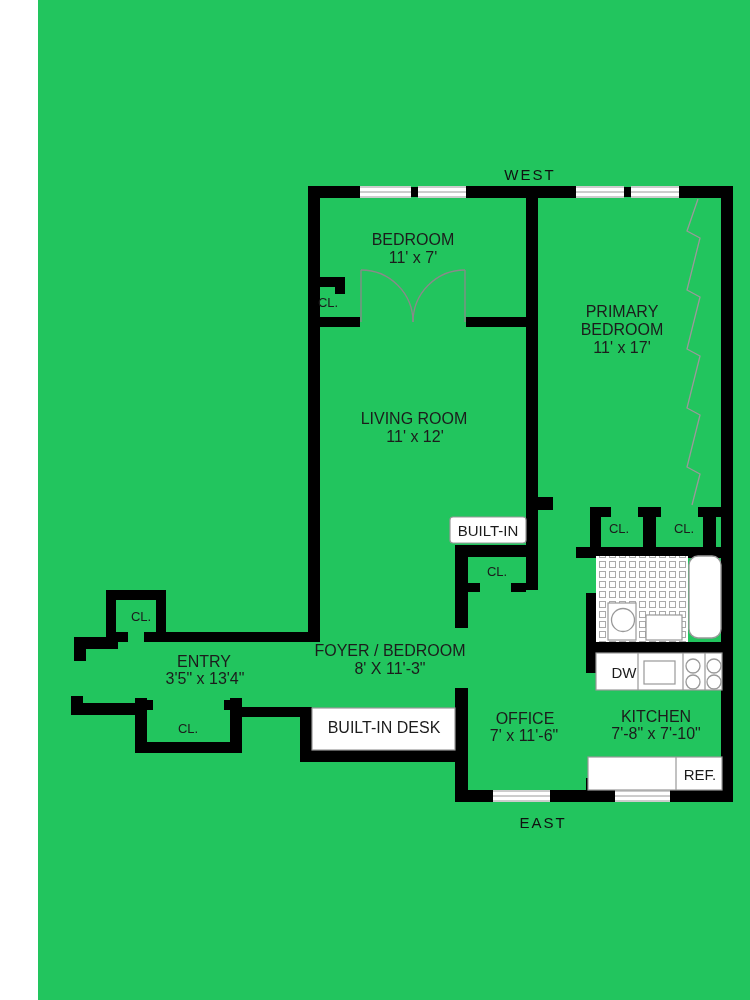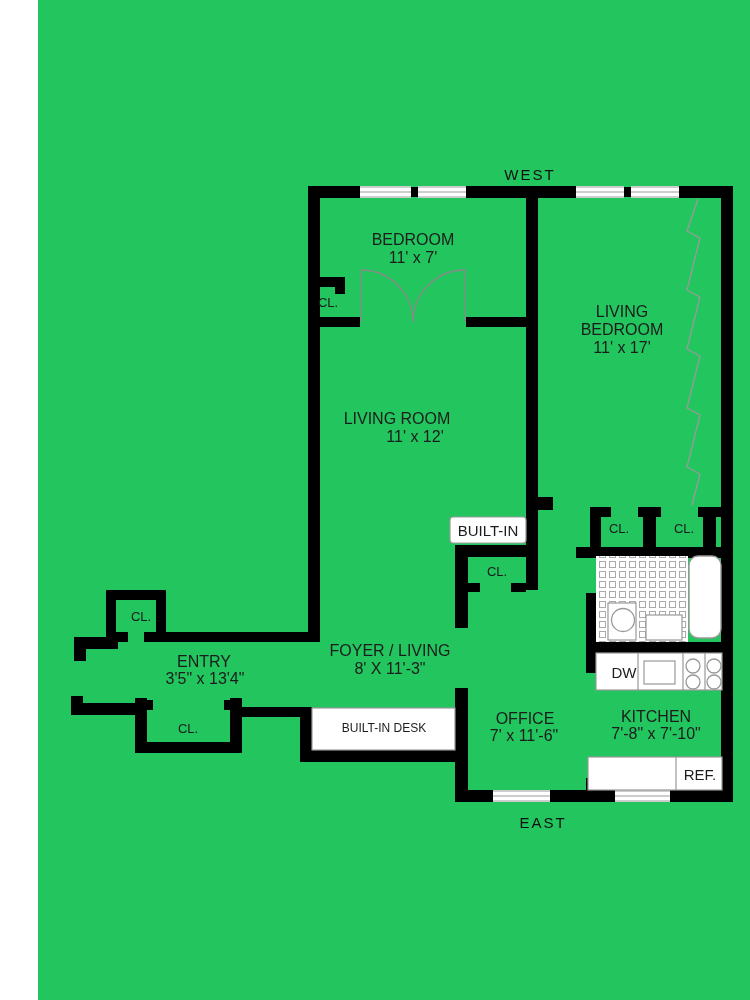--- a/index.html
+++ b/index.html
@@ -4,21 +4,21 @@
 <style>
   html,body{margin:0;padding:0;background:#fff;}
   #plan{position:relative;width:750px;height:1000px;background:#22c55e;overflow:hidden;
         font-family:"Liberation Sans","DejaVu Sans",sans-serif;margin-left:38px;}
   .w{position:absolute;background:#000;}
   .lbl{position:absolute;transform:translate(-50%,-50%);white-space:nowrap;color:#1c1c1c;
        font-size:16px;line-height:1;text-align:center;}
   .lbl.compass{font-size:15px;letter-spacing:2px;font-weight:400;color:#111;}
   .lbl.cl{font-size:13px;}
   .lbl.small{font-size:15px;}
-  .lbl.desk{font-size:12px;text-align:center;}
+  .lbl.desk{font-size:16px;text-align:center;}
   svg.overlay{position:absolute;left:0;top:0;}
 </style>
 </head>
 <body>
 
 <div id="plan">
 
   <div class="w" style="left:270px;top:186px;width:52px;height:12px"></div>
   <div class="w" style="left:373px;top:187px;width:7px;height:10px"></div>
   <div class="w" style="left:428px;top:186px;width:110px;height:12px"></div>
@@ -171,28 +171,28 @@
       <line x1="638" y1="757" x2="638" y2="790"></line>
     </g>
   </svg>
 
   <div class="lbl compass" style="left:492px;top:174px">WEST</div>
   <div class="lbl compass" style="left:505px;top:822px">EAST</div>
 
   <div class="lbl" style="left:375px;top:240px">BEDROOM</div>
   <div class="lbl" style="left:375px;top:258px">11' x 7'</div>
 
-  <div class="lbl" style="left:584px;top:312px">LIVING</div>
+  <div class="lbl" style="left:584px;top:312px">PRIMARY</div>
   <div class="lbl" style="left:584px;top:330px">BEDROOM</div>
   <div class="lbl" style="left:584px;top:348px">11' x 17'</div>
 
-  <div class="lbl" style="left:359px;top:419px">LIVING ROOM</div>
+  <div class="lbl" style="left:376px;top:419px">LIVING ROOM</div>
   <div class="lbl" style="left:377px;top:437px">11' x 12'</div>
 
-  <div class="lbl" style="left:352px;top:651px">FOYER / LIVING</div>
+  <div class="lbl" style="left:352px;top:651px">FOYER / BEDROOM</div>
   <div class="lbl" style="left:352px;top:669px">8' X 11'-3"</div>
 
   <div class="lbl" style="left:166px;top:662px">ENTRY</div>
   <div class="lbl" style="left:167px;top:679px">3'5" x 13'4"</div>
 
   <div class="lbl" style="left:487px;top:719px">OFFICE</div>
   <div class="lbl" style="left:486px;top:736px">7' x 11'-6"</div>
 
   <div class="lbl" style="left:618px;top:717px">KITCHEN</div>
   <div class="lbl" style="left:618px;top:734px">7'-8" x 7'-10"</div>

